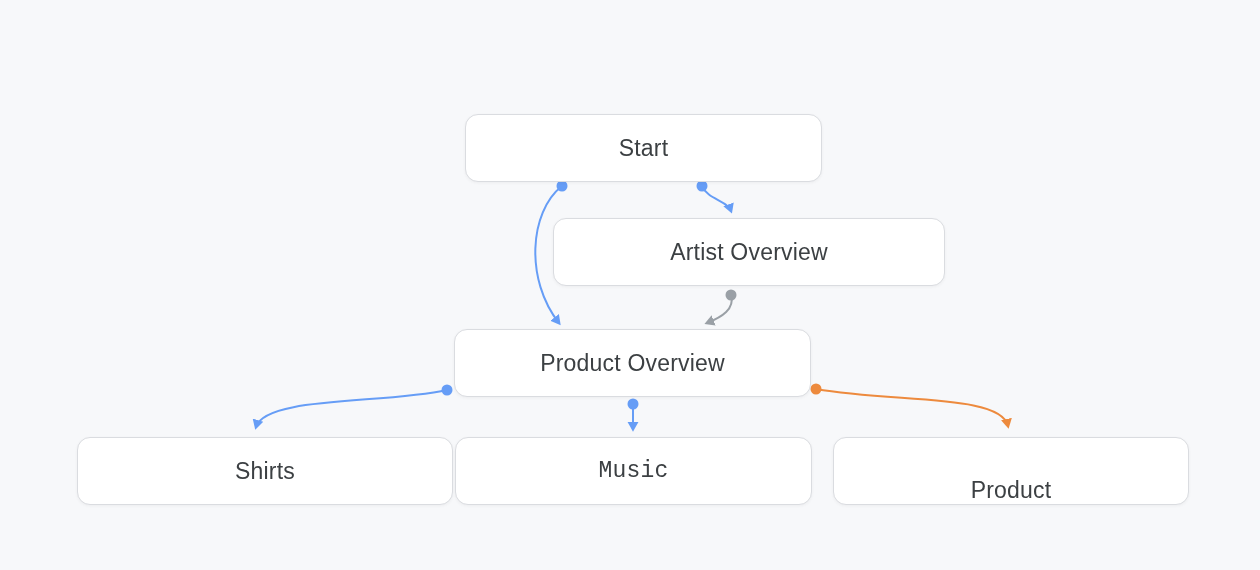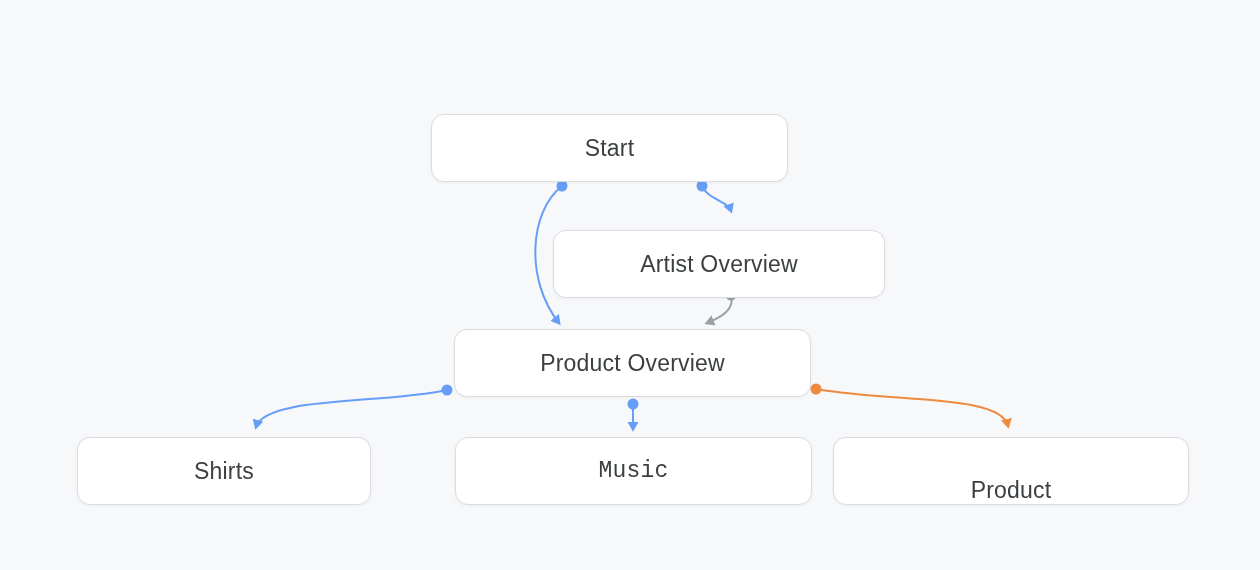--- a/index.html
+++ b/index.html
@@ -76,33 +76,33 @@
     <path class="edge-path" d="M 447 390 C 385 404, 265 396, 256 427" marker-end="url(#arrow-blue)" stroke="#669df6"></path>
     <circle cx="447" cy="390" r="5.5" fill="#669df6"></circle>
 
     <path class="edge-path" d="M 633 404 L 633 429" marker-end="url(#arrow-blue)" stroke="#669df6"></path>
     <circle cx="633" cy="404" r="5.5" fill="#669df6"></circle>
 
     <path class="edge-path" d="M 816 389 C 895 403, 1001 394, 1008 426" marker-end="url(#arrow-orange)" stroke="#ed8a3d"></path>
     <circle cx="816" cy="389" r="5.5" fill="#ed8a3d"></circle>
   </svg>
 
-  <div class="node" style="left:431px; top:114px; width:357px;">
+  <div class="node" style="left:465px; top:114px; width:357px;">
     <span class="node-label">Start</span>
   </div>
 
-  <div class="node" style="left:553px; top:230px; width:332px;">
+  <div class="node" style="left:553px; top:218px; width:392px;">
     <span class="node-label">Artist Overview</span>
   </div>
 
   <div class="node" style="left:454px; top:329px; width:357px;">
     <span class="node-label">Product Overview</span>
   </div>
 
-  <div class="node" style="left:77px; top:437px; width:294px;">
+  <div class="node" style="left:77px; top:437px; width:376px;">
     <span class="node-label">Shirts</span>
   </div>
 
   <div class="node" style="left:455px; top:437px; width:357px;font-family:Liberation Mono, monospace;">
     <span class="node-label">Music</span>
   </div>
 
   <div class="node" style="left:833px; top:437px; width:356px;align-items:flex-end;">
     <span class="node-label">Product</span>
   </div>

